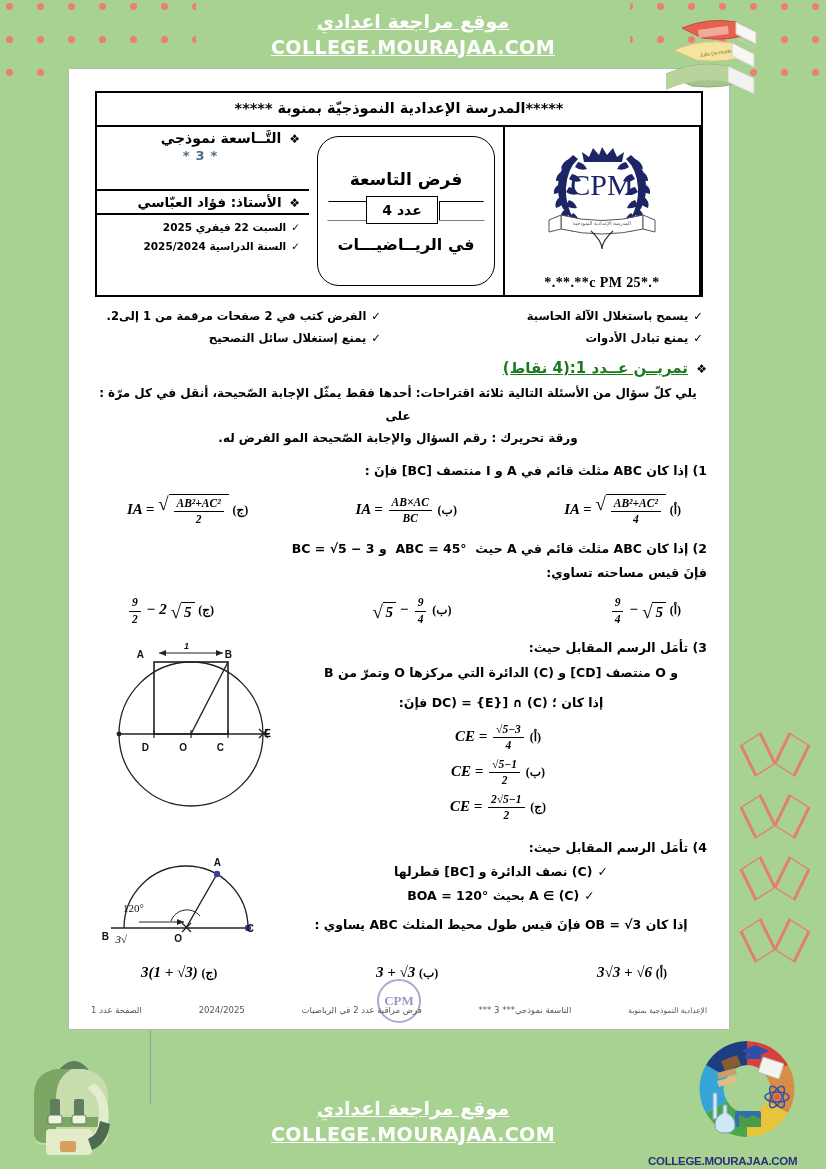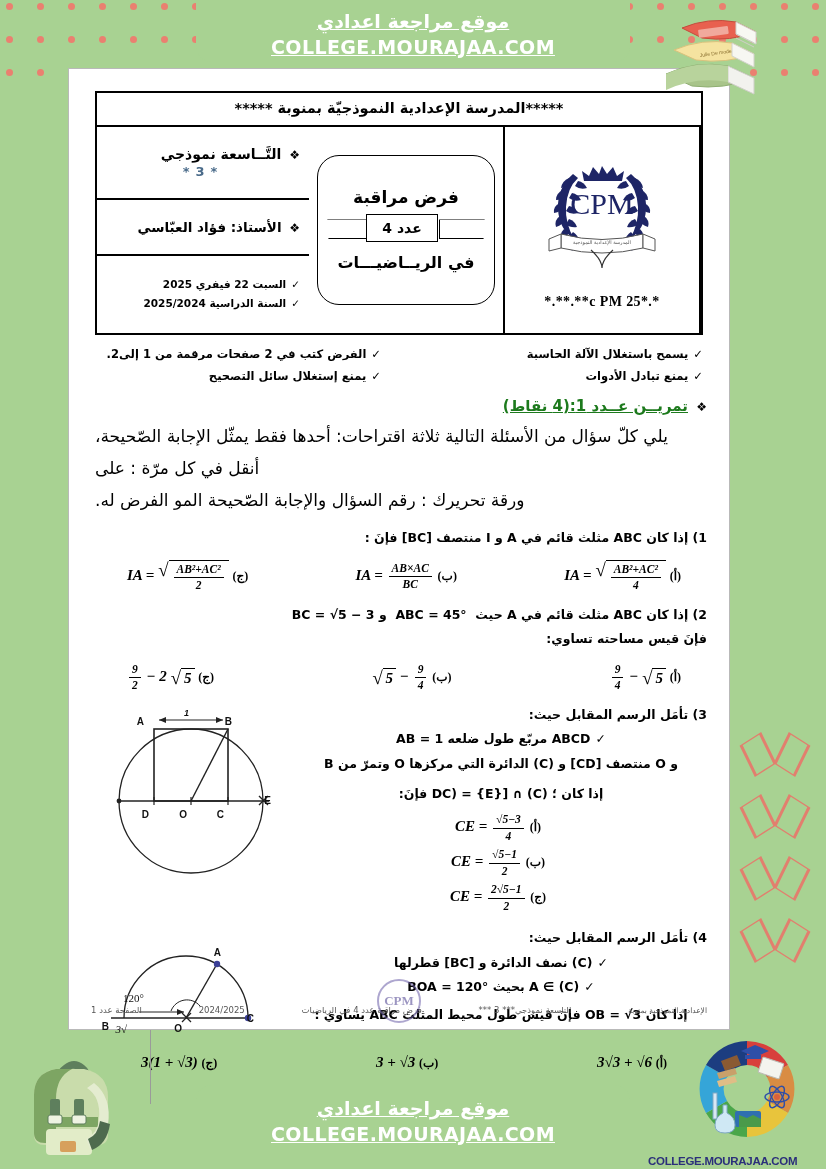--- a/index.html
+++ b/index.html
@@ -123,21 +123,21 @@
     display: flex; flex-direction: column; align-items: center;
     justify-content: center; padding: 6px 0 4px;
   }
   .hdr-col-mid {
     width: 196px; border-right: 2.5px solid #000;
     display: flex; align-items: center; justify-content: center;
     padding: 5px;
   }
   .hdr-col-left { flex: 1; display: flex; flex-direction: column; }
   .cell {
-    border-bottom: 2.5px solid #000; padding: 19px 9px;
+    border-bottom: 2.5px solid #000; padding: 3px 9px;
     direction: rtl; text-align: right;
   }
   .cell:last-child { border-bottom: none; }
   .cell-class { font-size: 14px; font-weight: bold; min-height: 64px; }
   .cell-class .sub {
     font-size: 13px; color: #4a6b8a; letter-spacing: 6px;
     text-align: center; margin-top: 2px;
   }
   .cell-teacher { font-size: 13.5px; font-weight: bold; }
   .cell-dates { font-size: 10.5px; font-weight: bold; line-height: 1.85; }
@@ -187,22 +187,22 @@
 
   
   .ex-title {
     margin: 9px 0 5px; direction: rtl; text-align: right;
     font-size: 15px; font-weight: bold; color: #1d7a1d;
   }
   .ex-title u { text-decoration: underline; }
 
   
   .intro {
-    direction: rtl; text-align: left; font-size: 17px;
-    font-weight: normal; line-height: 1.9; padding: 0 6px 0 4px;
+    direction: rtl; text-align: center; font-size: 12px;
+    font-weight: bold; line-height: 1.9; padding: 0 6px 0 4px;
   }
 
   
   .q { direction: rtl; margin-top: 9px; }
   .q-stem {
     font-size: 12.5px; font-weight: bold; text-align: right;
     line-height: 1.95; padding-left: 6px;
   }
   .q-num { font-size: 12.5px; font-weight: bold; }
   .opts {
@@ -399,21 +399,21 @@
           <text x="63" y="92" text-anchor="middle" fill="#555" font-family="DejaVu Sans, sans-serif" font-size="5">المدرسة الإعدادية النموذجية</text>
           <path d="M22 82 l-12 5 l0 12 l12 -3z" fill="#fff" stroke="#555" stroke-width="1"></path>
           <path d="M104 82 l12 5 l0 12 l-12 -3z" fill="#fff" stroke="#555" stroke-width="1"></path>
           <path d="M52 98 q11 10 11 18 M74 98 q-11 10 -11 18" stroke="#333" stroke-width="1.2" fill="none"></path>
         </svg>
         <div class="cpm-caption">*.*c PM 25**.**.*</div>
       </div>
 
       <div class="hdr-col-mid">
         <div class="exam-box">
-          <div class="exam-title">فرض مراقبة</div>
+          <div class="exam-title">فرض التاسعة</div>
           <div class="ribbon">
             <div class="ribbon-tail-l"></div>
             <div class="ribbon-tail-r"></div>
             <div class="ribbon-mid">عدد 4</div>
           </div>
           <div class="exam-subject">في الريــاضيـــات</div>
         </div>
       </div>
 
       <div class="hdr-col-left">
@@ -559,21 +559,20 @@
       </div>
     </div>
   </div>
 
   <div class="q">
     <div class="fig-row">
       <div class="text-side">
         <div class="q-stem">
           <span class="q-num">3)</span>
           <span>تأمَل الرسم المقابل حيث:</span>
-          <div style="text-align:center"><span class="chk">✓</span><span>ABCD مربّع طول ضلعه AB = 1</span></div>
           <div style="text-align:center">و O منتصف [CD] و (C) الدائرة التي مركزها O وتمرّ من B</div>
           <div style="text-align:center;margin-top:6px">إذا كان ؛ (C) ∩ [DC) = {E}   فإنَ:</div>
         </div>
         <div style="direction:ltr;text-align:center;margin-top:6px">
           <div class="opt" style="margin:3px 0">
             <span>CE =</span>
             <span class="frac">
                 <span class="num">√5−3</span>
                 <span class="den">4</span>
               </span>
@@ -682,21 +681,21 @@
       <div class="opt">
         <span class="opt-label">(ج)</span>
         <span class="ltr">3(1 + √3)</span>
       </div>
     </div>
   </div>
 
   <div class="sheet-footer">
     <span class="seg" style="font-size:7.5px">الإعدادية النموذجية بمنوبة</span>
     <span class="seg">التاسعة نموذجي*** 3 ***</span>
-    <span class="seg">فرض مراقبة عدد 4 في الرياضيات</span>
+    <span class="seg">فرض مراقبة عدد 2 في الرياضيات</span>
     <span class="seg">2024/2025</span>
     <span class="seg">الصفحة عدد 1</span>
   </div>
   <div class="stamp">CPM</div>
 </div>
 
 <div class="banner banner-top">
   <div class="ar">موقع مراجعة اعدادي</div>
   <div class="url">COLLEGE.MOURAJAA.COM</div>
 </div>

